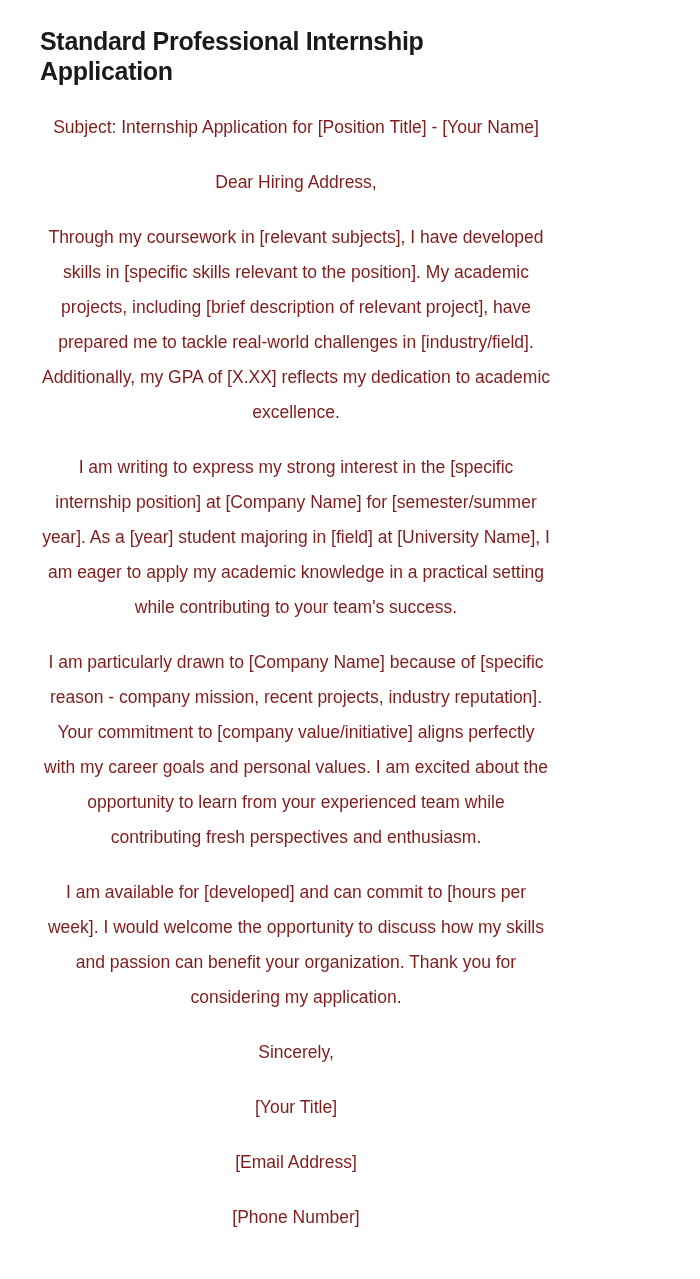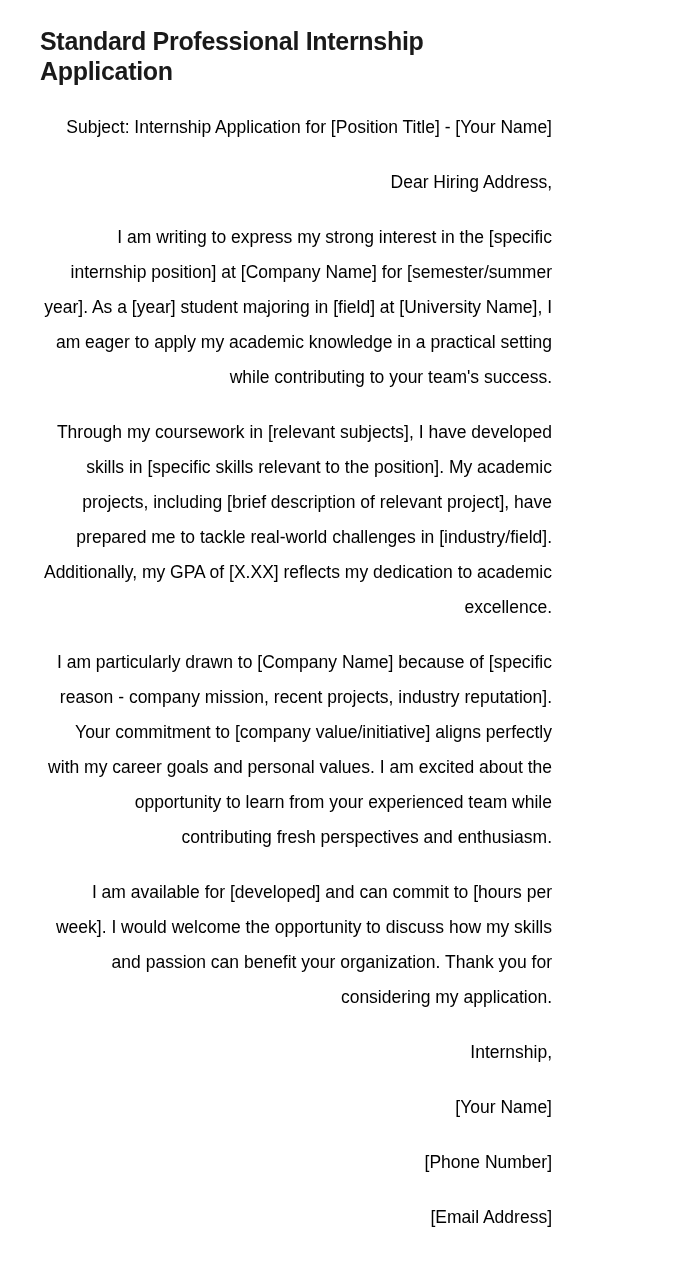--- a/index.html
+++ b/index.html
@@ -22,42 +22,42 @@
     font-weight: 700;
     letter-spacing: -0.3px;
     color: #1a1a1a;
   }
   .page p {
     margin: 0 0 20px 0;
     max-width: 608px;
     font-size: 17.5px;
     line-height: 35px;
     font-weight: 400;
-    color: #000000;
-    text-align: right;
+    color: #7f1d1d;
+    text-align: center;
   }
 </style>
 </head>
 <body>
 
 <article class="page">
   <h1>Standard Professional Internship Application</h1>
 
   <p>Subject: Internship Application for [Position Title] - [Your Name]</p>
 
   <p>Dear Hiring Address,</p>
 
+  <p>Through my coursework in [relevant subjects], I have developed skills in [specific skills relevant to the position]. My academic projects, including [brief description of relevant project], have prepared me to tackle real-world challenges in [industry/field]. Additionally, my GPA of [X.XX] reflects my dedication to academic excellence.</p>
+
   <p>I am writing to express my strong interest in the [specific internship position] at [Company Name] for [semester/summer year]. As a [year] student majoring in [field] at [University Name], I am eager to apply my academic knowledge in a practical setting while contributing to your team's success.</p>
-
-  <p>Through my coursework in [relevant subjects], I have developed skills in [specific skills relevant to the position]. My academic projects, including [brief description of relevant project], have prepared me to tackle real-world challenges in [industry/field]. Additionally, my GPA of [X.XX] reflects my dedication to academic excellence.</p>
 
   <p>I am particularly drawn to [Company Name] because of [specific reason - company mission, recent projects, industry reputation]. Your commitment to [company value/initiative] aligns perfectly with my career goals and personal values. I am excited about the opportunity to learn from your experienced team while contributing fresh perspectives and enthusiasm.</p>
 
   <p>I am available for [developed] and can commit to [hours per week]. I would welcome the opportunity to discuss how my skills and passion can benefit your organization. Thank you for considering my application.</p>
 
-  <p>Internship,</p>
+  <p>Sincerely,</p>
 
-  <p>[Your Name]</p>
+  <p>[Your Title]</p>
+
+  <p>[Email Address]</p>
 
   <p>[Phone Number]</p>
-
-  <p>[Email Address]</p>
 </article>
 
 </body></html>

